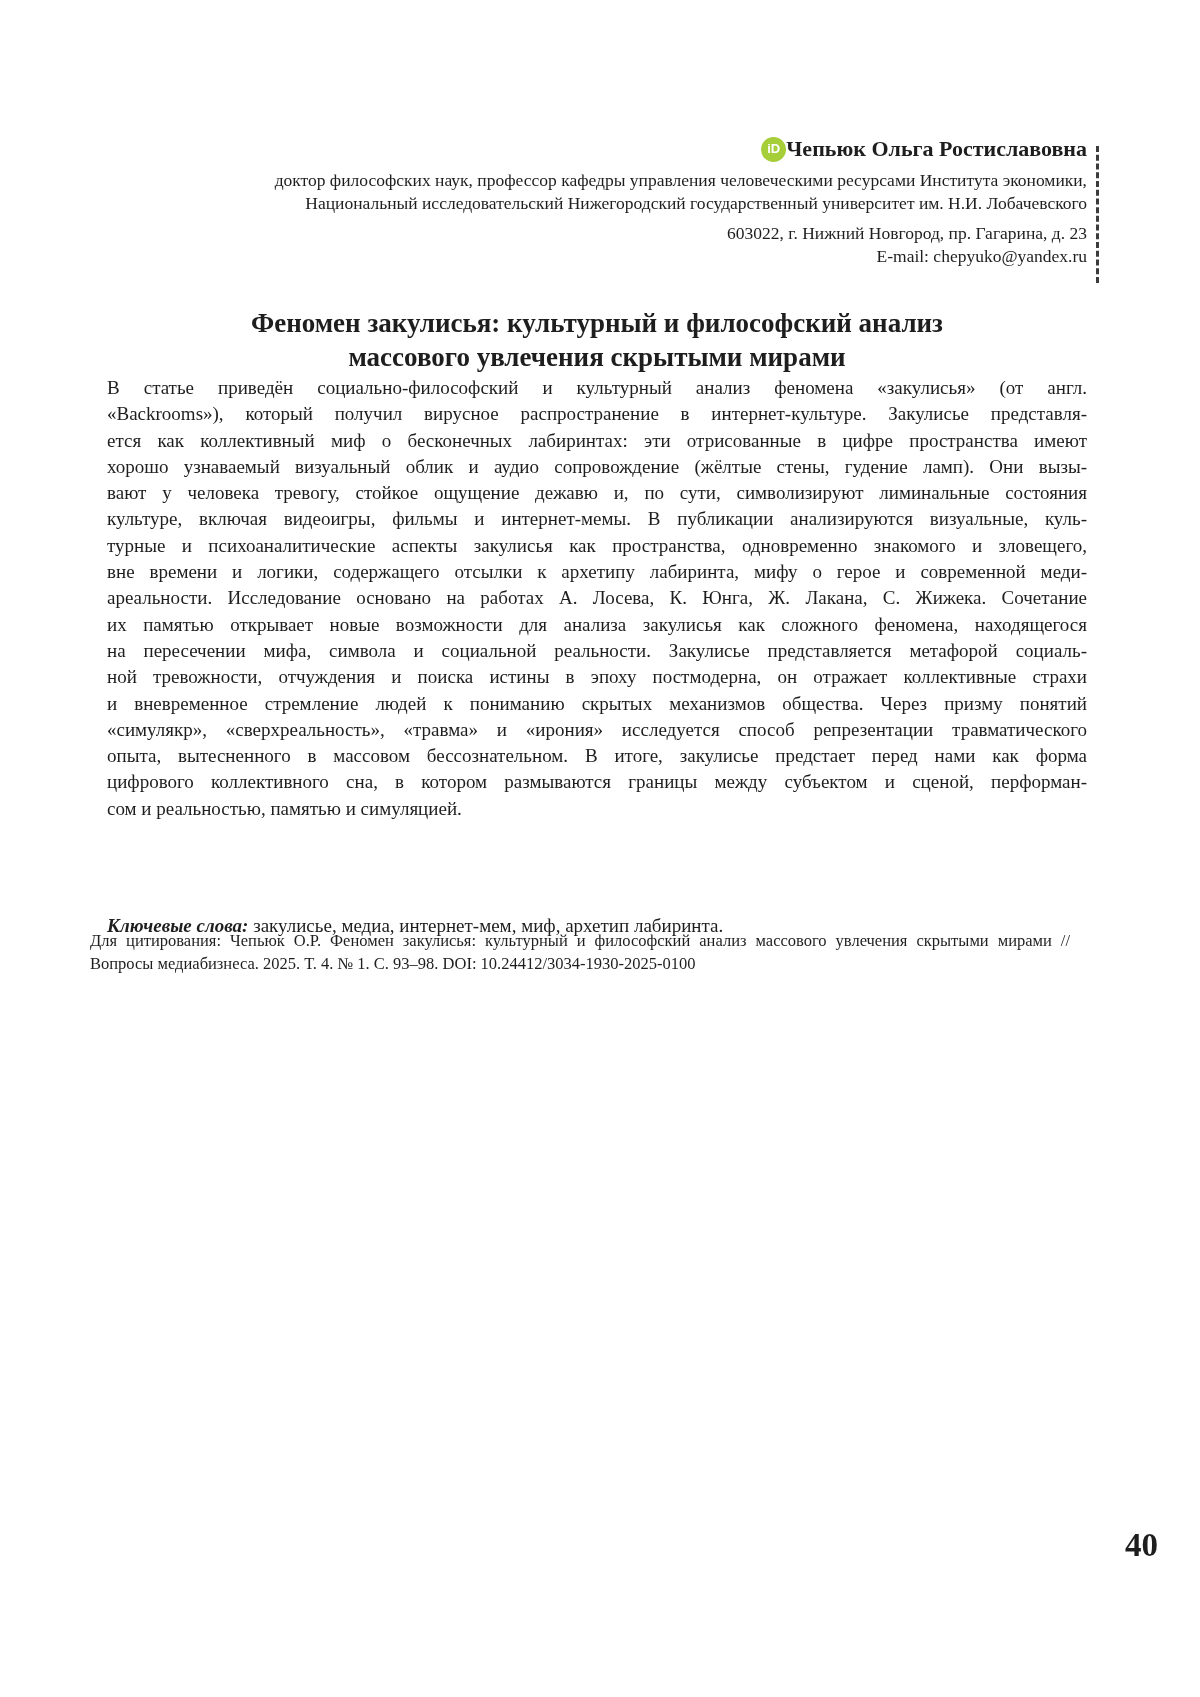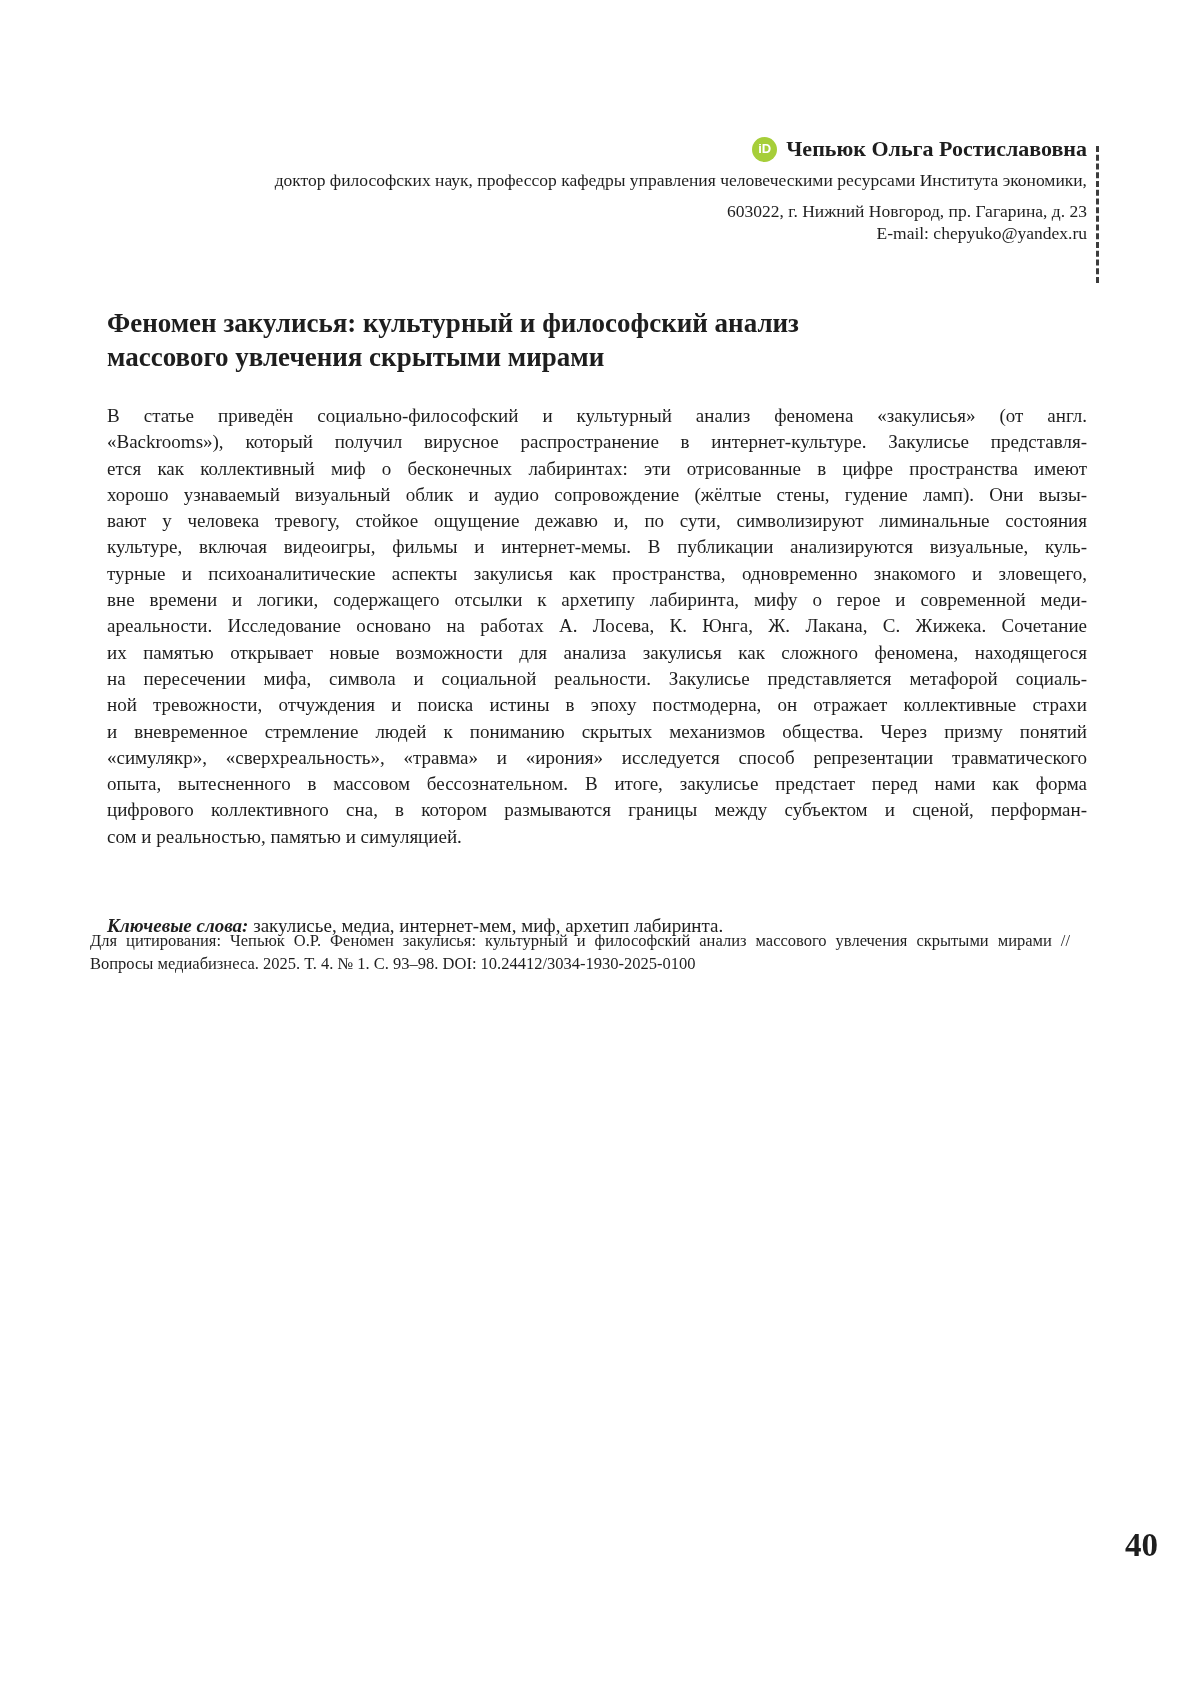--- a/index.html
+++ b/index.html
@@ -18,21 +18,20 @@
     position: absolute;
     left: 107px;
     top: 136px;
     width: 980px;
     text-align: right;
   }
   .author-row {
     display: flex;
     justify-content: flex-end;
     align-items: center;
-    gap: 9px;
     font-size: 22px;
     font-weight: bold;
     line-height: 26px;
   }
   .orcid-icon {
     width: 25px;
     height: 25px;
     border-radius: 50%;
     display: flex;
     align-items: center;
@@ -65,30 +64,29 @@
 
   
   .article-title {
     position: absolute;
     left: 107px;
     top: 289px;
     width: 980px;
     font-size: 27px;
     font-weight: bold;
     line-height: 33.5px;
-    text-align: left;
+    text-align: center;
   }
   .abstract {
     position: absolute;
     left: 107px;
     top: 375px;
     width: 980px;
     font-size: 19px;
     line-height: 26.3px;
-    margin-top: 28px;
   }
   .abstract .line {
     text-align: justify;
     text-align-last: justify;
   }
   .abstract .line:last-child {
     text-align-last: left;
   }
   .keywords {
     position: absolute;
@@ -134,20 +132,21 @@
 
 <div class="page">
 
   <div class="author-block">
     <div class="author-row">
       <span class="orcid-icon" style="background: rgb(166, 206, 57);">iD</span>
       <span>Чепьюк Ольга Ростиславовна</span>
     </div>
     <div class="affiliation">
         <div class="line">доктор философских наук, профессор кафедры управления человеческими ресурсами Института экономики,</div>
+        <div class="line">Национальный исследовательский Нижегородский государственный университет им. Н.И. Лобачевского</div>
       </div>
     <div class="address">
         <div class="line">603022, г. Нижний Новгород, пр. Гагарина, д. 23</div>
         <div class="line">E-mail: chepyuko@yandex.ru</div>
       </div>
   </div>
 
   <div class="dashed-rule"></div>
 
   <h1 class="article-title">

